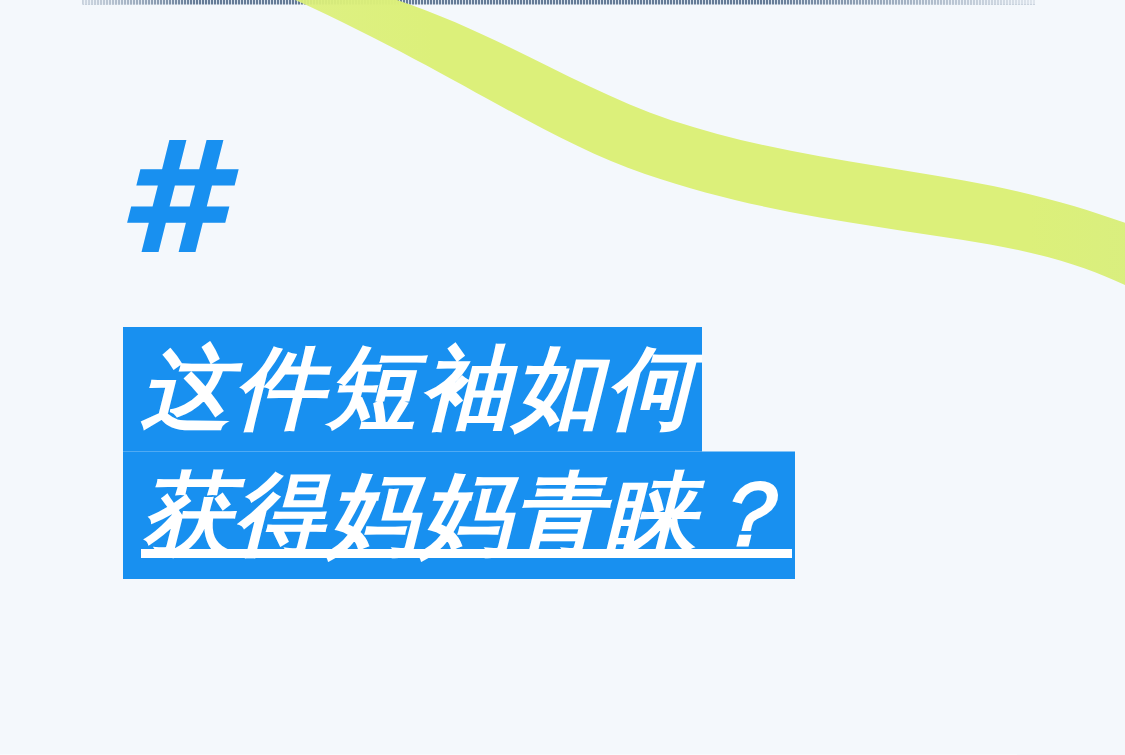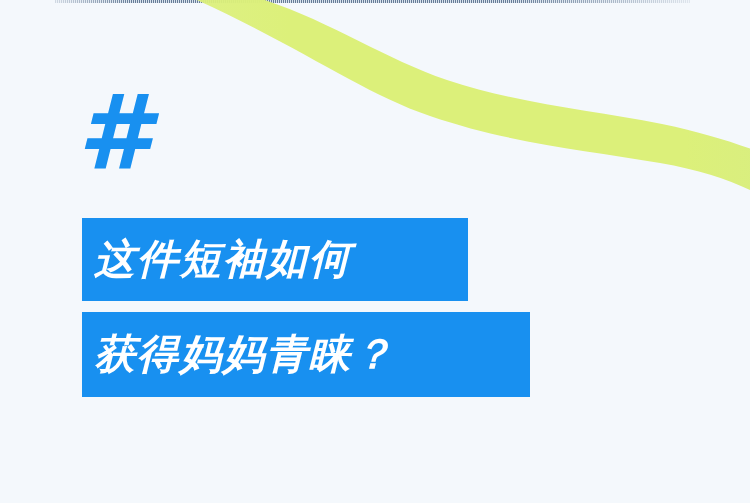--- a/index.html
+++ b/index.html
@@ -84,31 +84,31 @@
     left: 82px;
     top: 218px;
   }
   .headline-line {
     display: block;
     background: #1890f0;
     color: #ffffff;
     font-family: "DejaVu Sans", "Liberation Sans", sans-serif;
     font-weight: bold;
     font-style: italic;
-    font-size: 41px;
+    font-size: 60px;
     line-height: 83px;
     height: 83px;
     letter-spacing: 2px;
     padding: 0 6px 0 12px;
     box-sizing: border-box;
     white-space: nowrap;
     overflow: hidden;
   }
   #headline-line-1 { width: 386px; }
-  #headline-line-2 { width: 448px; margin-top: 11px; height: 85px; line-height: 85px; }
+  #headline-line-2 { width: 448px; height: 85px; line-height: 85px; text-decoration: underline; }
 </style>
 </head>
 <body>
 
 <div id="poster">
 
   <div id="top-rule"></div>
   <div id="top-rule-fade"></div>
 
   <div id="ribbon-wrap">

